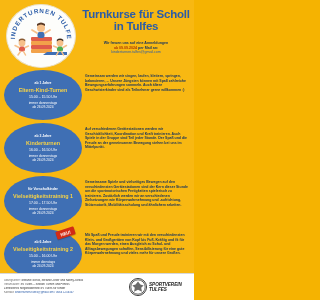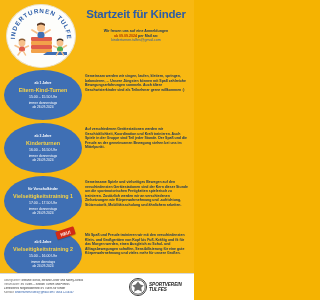--- a/index.html
+++ b/index.html
@@ -125,21 +125,22 @@
         <path d="M49.8 36.4 q3.2 -2.6 6.5 0 l0 -1.6 q-3.3 -2.4 -6.5 0 z" fill="#3c2a1c"></path>
         <rect x="50" y="41.5" width="6" height="5" rx="1.8" fill="#4caf50"></rect>
         <path d="M50 42.5 L46.5 41" stroke="#f6c08a" stroke-width="1.5" stroke-linecap="round"></path>
         <path d="M56 42.5 L59.5 40.5" stroke="#f6c08a" stroke-width="1.5" stroke-linecap="round"></path>
         <path d="M51.5 46.5 L49.5 50" stroke="#f6c08a" stroke-width="1.5" stroke-linecap="round"></path>
         <path d="M54.5 46.5 L56.5 50" stroke="#f6c08a" stroke-width="1.5" stroke-linecap="round"></path>
       </svg>
     </div>
 
     <div class="title-wrap">
-      <div class="title">Startzeit für Kinder</div>
+      <div class="title">Turnkurse für Scholl</div>
+      <div class="title">in Tulfes</div>
       <div class="subnote">
         <div>Wir freuen uns auf eine Anmeldungen</div>
         <div>
           <span class="date">ab 09.09.2024</span>
           <span>per Mail an:</span>
         </div>
         <div class="mail">kinderturnen.tulfes@gmail.com</div>
       </div>
     </div>
   </div>

